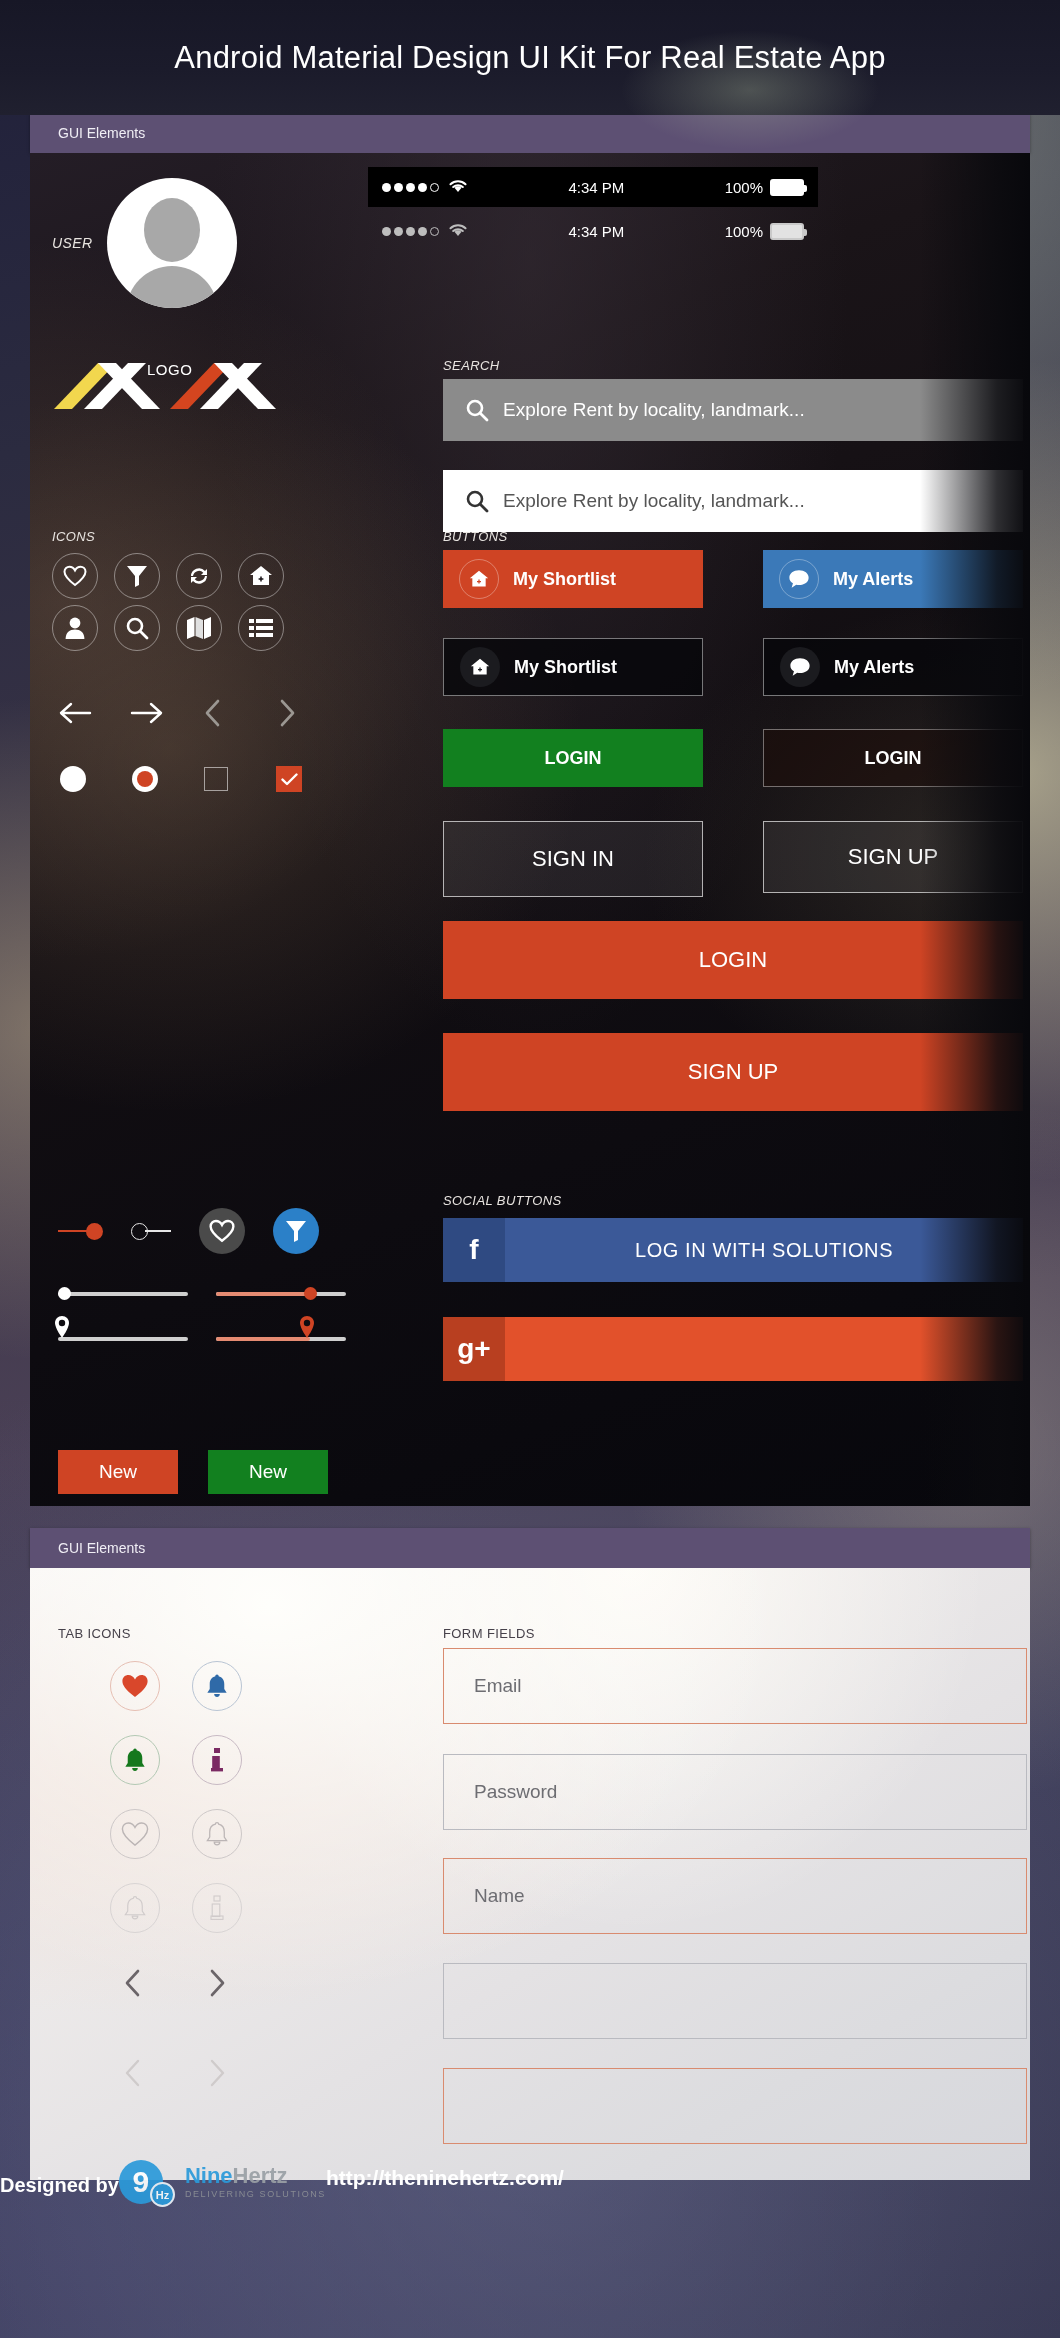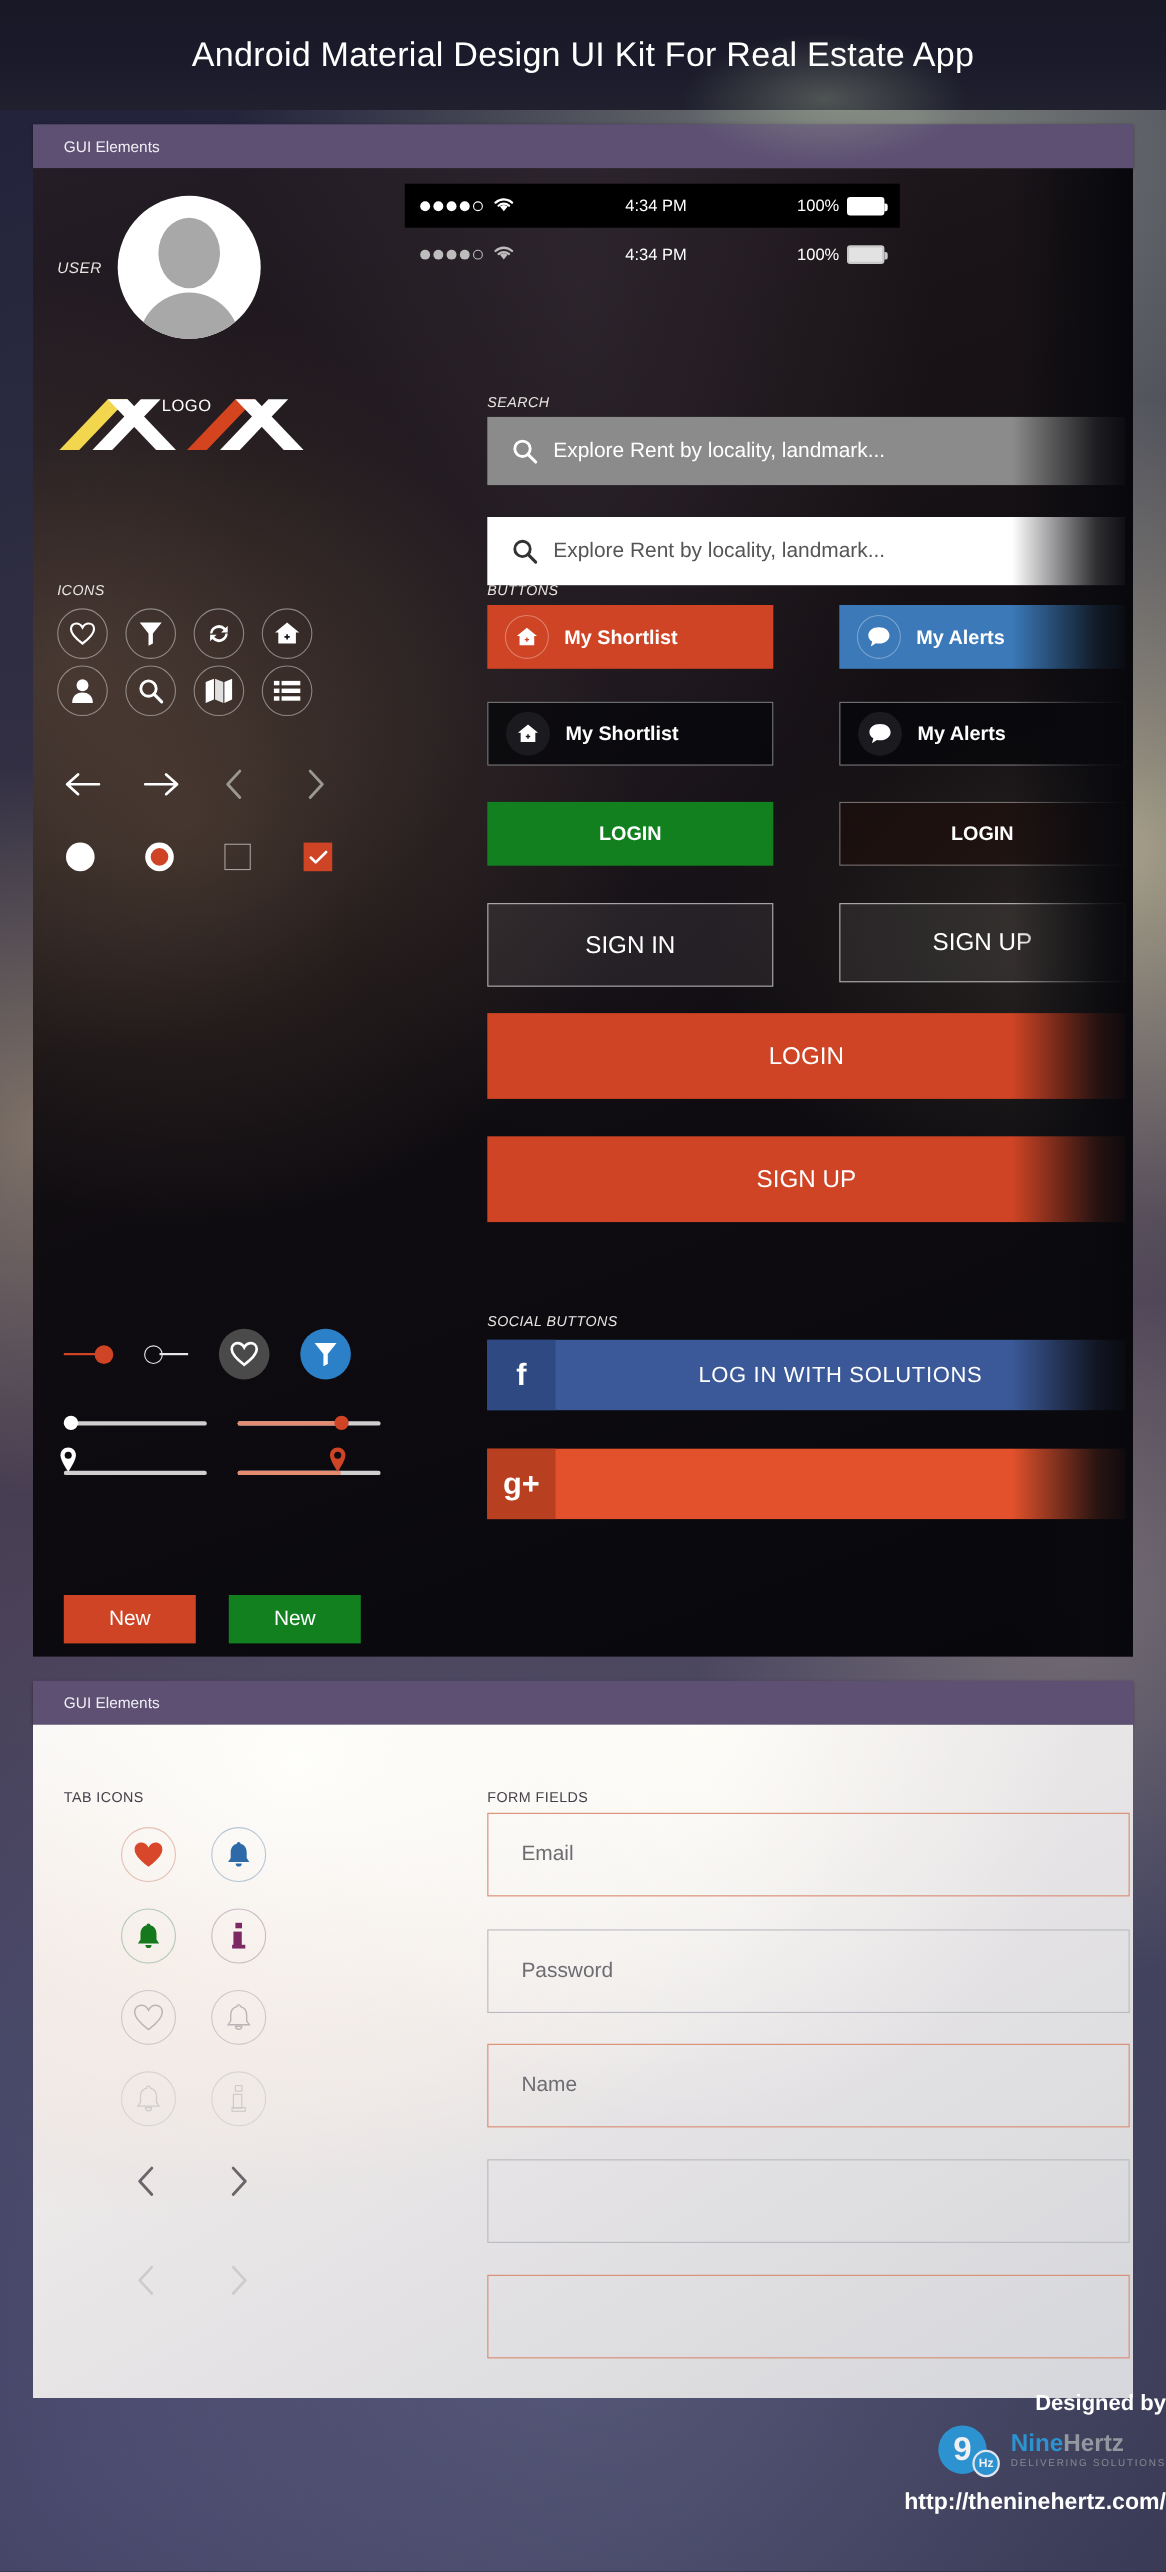--- a/index.html
+++ b/index.html
@@ -19,21 +19,21 @@
       radial-gradient(circle at 96% 33%, rgba(238,232,182,0.60) 0%, rgba(238,232,182,0) 22%),
       radial-gradient(circle at 4%  44%, rgba(225,205,150,0.40) 0%, rgba(225,205,150,0) 20%),
       radial-gradient(circle at 92% 62%, rgba(205,195,170,0.35) 0%, rgba(205,195,170,0) 20%),
       radial-gradient(circle at 50% 90%, rgba(120,125,160,0.45) 0%, rgba(120,125,160,0) 40%),
       radial-gradient(circle at 8%  96%, rgba(70,70,110,0.6) 0%, rgba(70,70,110,0) 35%),
       linear-gradient(170deg,#20203a 0%, #2b2b40 18%, #3c3548 40%, #4a4055 58%, #3b3a55 76%, #2e2e48 100%);
   }
 
   
   .title-bar {
-    position: absolute; top: 0; left: 0; width: 1060px; height: 100px;
+    position: absolute; top: 0; left: 0; width: 1060px; height: 115px;
     background: linear-gradient(180deg,#171726 0%, #1b1b2b 60%, #20202f 100%);
     display: flex; align-items: center; justify-content: center;
     z-index: 5;
   }
   .title-bar .glow {
     position:absolute; right:180px; top:30px; width:260px; height:120px;
     background: radial-gradient(ellipse at center, rgba(190,205,170,0.30) 0%, rgba(190,205,170,0) 70%);
     pointer-events:none;
   }
   .title-text {
@@ -227,21 +227,21 @@
   .formfield {
     width: 584px; height: 76px; display:flex; align-items:center; padding-left: 30px;
     font-size: 19px; color:#6d6d72;
   }
   .ff-orange { border: 1px solid #d98b6f; }
   .ff-grey   { border: 1px solid #b9bac0; }
 
   
   .footer {
     position:absolute; left: 0; top: 2152px; width: 1060px; height: 186px;
-    z-index: 5; display:flex; flex-direction: column; align-items:flex-end;
+    z-index: 5; display:flex; align-items:flex-start;
   }
   .footer .designed { color:#fff; font-size: 20px; font-weight:bold; margin-top: 22px; }
   .footer .nh-logo { display:flex; align-items:center; margin-top: 8px; opacity: 0.92; }
   .nh-mark {
     width: 44px; height: 44px; border-radius: 50%;
     background: #2b9ada; color:#fff; font-size: 30px; font-weight:bold;
     display:flex; align-items:center; justify-content:center; position:relative;
   }
   .nh-hz {
     position:absolute; right:-12px; bottom:-3px; width:25px; height:25px; border-radius:50%;

